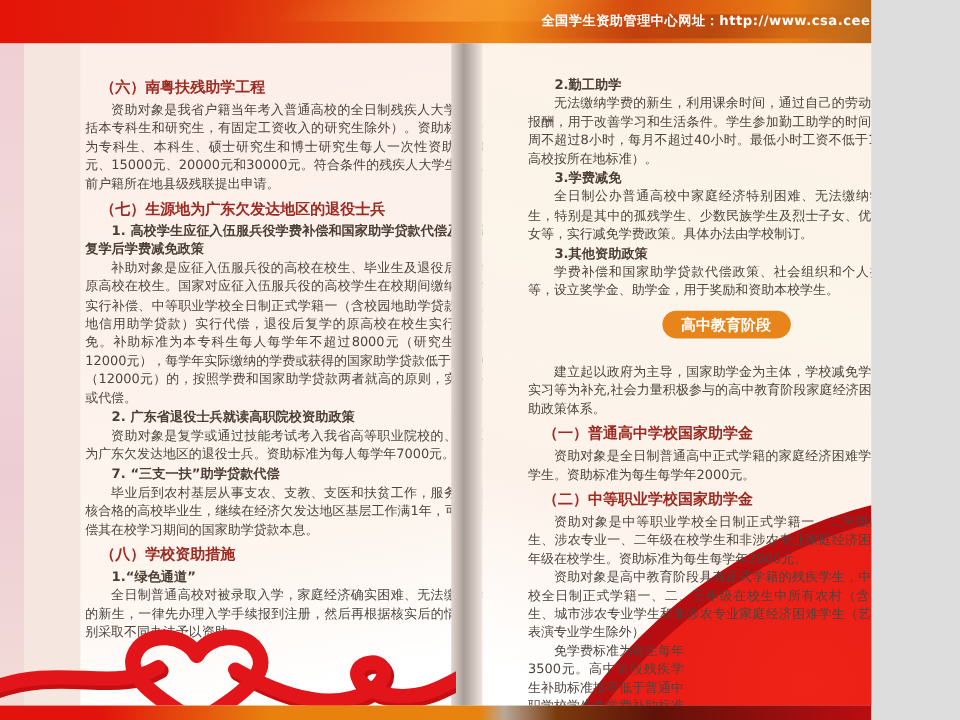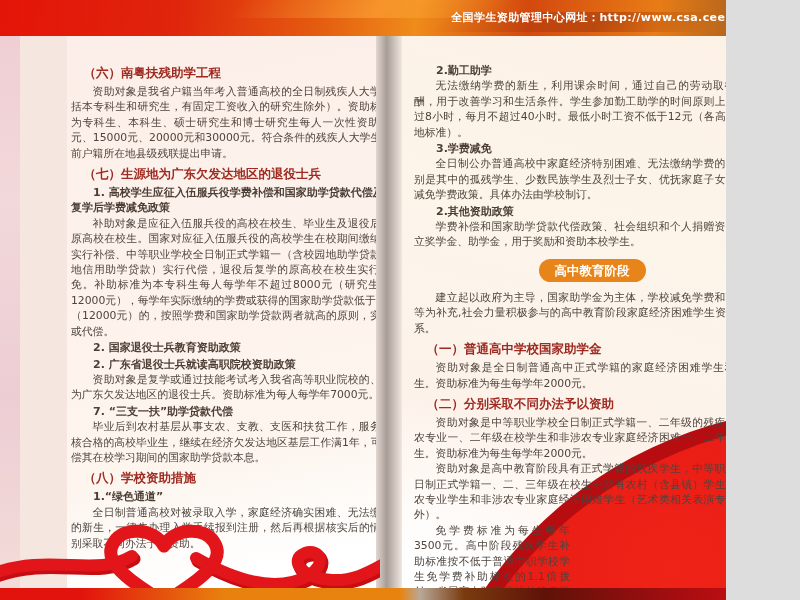--- a/index.html
+++ b/index.html
@@ -39,38 +39,38 @@
   .left-page{
     left:20px;width:356px;
     padding:24px 9px 0 4px;
     background:linear-gradient(168deg,#fceee8 0%,#fdf3ec 45%,#fdf5ee 72%,#ffffff 92%,#ffffff 100%);
     margin-left:47px;
   }
   .gutter{position:absolute;left:376px;top:36px;width:26px;height:552px;z-index:2;
     background:linear-gradient(90deg,#e3d6d0 0%,#a89e98 40%,#b8aea7 55%,#d9cec7 80%,#f2e7df 100%);}
   .right-page{
     left:402px;width:376px;overflow:hidden;
-    padding:26px 8px 0 12px;
+    padding:26px 8px 0 38px;
     background:linear-gradient(195deg,#fdf1e6 0%,#fcf5ea 40%,#fdf2ea 70%,#ffffff 95%);
   }
   
   .sec-heading{
     color:#9e2b22;font-weight:bold;font-size:12.5px;line-height:17px;
     margin:4px 0 3px 0;text-indent:1em;
   }
   .sub-heading{
     color:#4c3e35;font-weight:bold;font-size:11px;line-height:15.4px;
     margin:1px 0 0 0;text-indent:2em;
   }
   .para{
     color:#4d443d;font-size:10.8px;line-height:15.4px;margin:0;
     text-indent:2em;text-align:justify;
   }
   
-  .badge-row{display:flex;justify-content:center;margin:9px 0 8px 0;}
+  .badge-row{display:flex;justify-content:center;margin:9px 0 20px 0;}
   .stage-badge{
     background:#e8851a;color:#fff;font-weight:bold;font-size:12.5px;
     border-radius:13px;padding:4px 16px;line-height:15px;
   }
   
   .ribbon-svg{position:absolute;left:0px;top:522px;width:380px;height:66px;z-index:3;}
   
   .red-circle-under{
     position:absolute;left:8px;top:372px;width:840px;height:840px;border-radius:50%;
     background:#b70c10;z-index:0;
@@ -104,21 +104,20 @@
   <div class="page left-page">
     <div class="left-content">
       <div class="sec-heading">（六）南粤扶残助学工程</div>
       <p class="para"><span>资助对象是我省户籍当年考入普通高校的全日制残疾人大学生（包括本专科生和研究生，有固定工资收入的研究生除外）。资助标准分别为专科生、本科生、硕士研究生和博士研究生每人一次性资助10000元、15000元、20000元和30000元。符合条件的残疾人大学生向入学前户籍所在地县级残联提出申请。</span></p>
 
       <div class="sec-heading">（七）生源地为广东欠发达地区的退役士兵</div>
 
       <div class="sub-heading">1. 高校学生应征入伍服兵役学费补偿和国家助学贷款代偿及退役复学后学费减免政策</div>
       <p class="para"><span>补助对象是应征入伍服兵役的高校在校生、毕业生及退役后复学的原高校在校生。国家对应征入伍服兵役的高校学生在校期间缴纳的学费实行补偿、中等职业学校全日制正式学籍一（含校园地助学贷款和生源地信用助学贷款）实行代偿，退役后复学的原高校在校生实行学费减免。补助标准为本专科生每人每学年不超过8000元（研究生不超过12000元），每学年实际缴纳的学费或获得的国家助学贷款低于8000元（12000元）的，按照学费和国家助学贷款两者就高的原则，实行补偿或代偿。</span></p>
 
-      <div class="sub-heading">2. 国家退役士兵教育资助政策</div>
 
       <div class="sub-heading">2. 广东省退役士兵就读高职院校资助政策</div>
       <p class="para"><span>资助对象是复学或通过技能考试考入我省高等职业院校的、生源地为广东欠发达地区的退役士兵。资助标准为每人每学年7000元。</span></p>
 
       <div class="sub-heading">7. “三支一扶”助学贷款代偿</div>
       <p class="para"><span>毕业后到农村基层从事支农、支教、支医和扶贫工作，服务期满考核合格的高校毕业生，继续在经济欠发达地区基层工作满1年，可申请代偿其在校学习期间的国家助学贷款本息。</span></p>
 
       <div class="sec-heading">（八）学校资助措施</div>
       <div class="sub-heading">1.“绿色通道”</div>
       <p class="para"><span>全日制普通高校对被录取入学，家庭经济确实困难、无法缴纳学费的新生，一律先办理入学手续报到注册，然后再根据核实后的情况，分别采取不同办法予以资助。</span></p>
@@ -130,33 +129,33 @@
   <div class="page right-page">
     <div class="red-circle-under"></div>
     <div class="red-circle"></div>
     <div class="right-content">
       <div class="sub-heading">2.勤工助学</div>
       <p class="para"><span>无法缴纳学费的新生，利用课余时间，通过自己的劳动取得合法报酬，用于改善学习和生活条件。学生参加勤工助学的时间原则上每周不超过8小时，每月不超过40小时。最低小时工资不低于12元（各高校按所在地标准）。</span></p>
 
       <div class="sub-heading">3.学费减免</div>
       <p class="para"><span>全日制公办普通高校中家庭经济特别困难、无法缴纳学费的学生，特别是其中的孤残学生、少数民族学生及烈士子女、优抚家庭子女等，实行减免学费政策。具体办法由学校制订。</span></p>
 
-      <div class="sub-heading">2.其他资助政策</div>
+      <div class="sub-heading">3.其他资助政策</div>
       <p class="para"><span>学费补偿和国家助学贷款代偿政策、社会组织和个人捐赠资金等，设立奖学金、助学金，用于奖励和资助本校学生。</span></p>
 
       <div class="badge-row">
         <span class="stage-badge">高中教育阶段</span>
       </div>
 
       <p class="para"><span>建立起以政府为主导，国家助学金为主体，学校减免学费和顶岗实习等为补充,社会力量积极参与的高中教育阶段家庭经济困难学生资助政策体系。</span></p>
 
       <div class="sec-heading">（一）普通高中学校国家助学金</div>
       <p class="para"><span>资助对象是全日制普通高中正式学籍的家庭经济困难学生和残疾学生。资助标准为每生每学年2000元。</span></p>
 
-      <div class="sec-heading">（二）分别采取不同办法予以资助</div>
+      <div class="sec-heading">（二）中等职业学校国家助学金</div>
       <p class="para"><span>资助对象是中等职业学校全日制正式学籍一、二年级的残疾学生、涉农专业一、二年级在校学生和非涉农专业家庭经济困难一、二年级在校学生。资助标准为每生每学年2000元。</span></p>
 
       <p class="para"><span>资助对象是高中教育阶段具有正式学籍的残疾学生，中等职业学校全日制正式学籍一、二、三年级在校生中所有农村（含县镇）学生、城市涉农专业学生和非涉农专业家庭经济困难学生（艺术类相关表演专业学生除外）。</span></p>
       <p class="para"><span class="wrap-spacer"></span><span>免学费标准为每生每年3500元。高中阶段残疾学生补助标准按不低于普通中职学校学生免学费补助标准的1.1倍拨付，省属高中阶段学校的残疾学生免学费补助基准定额为每生每年3850元。民办中等职业学校经批准的学费标准高于财政补助的部分，学校可继续向学生收取。</span></p>
     </div>
   </div>
 
   <svg class="ribbon-svg" viewBox="0 0 380 66">
     <g fill="none" stroke-linecap="round">
       <path d="M -8 52 C 50 30 95 56 132 34" stroke="#c50e12" stroke-width="13" transform="translate(2,3)"></path>

